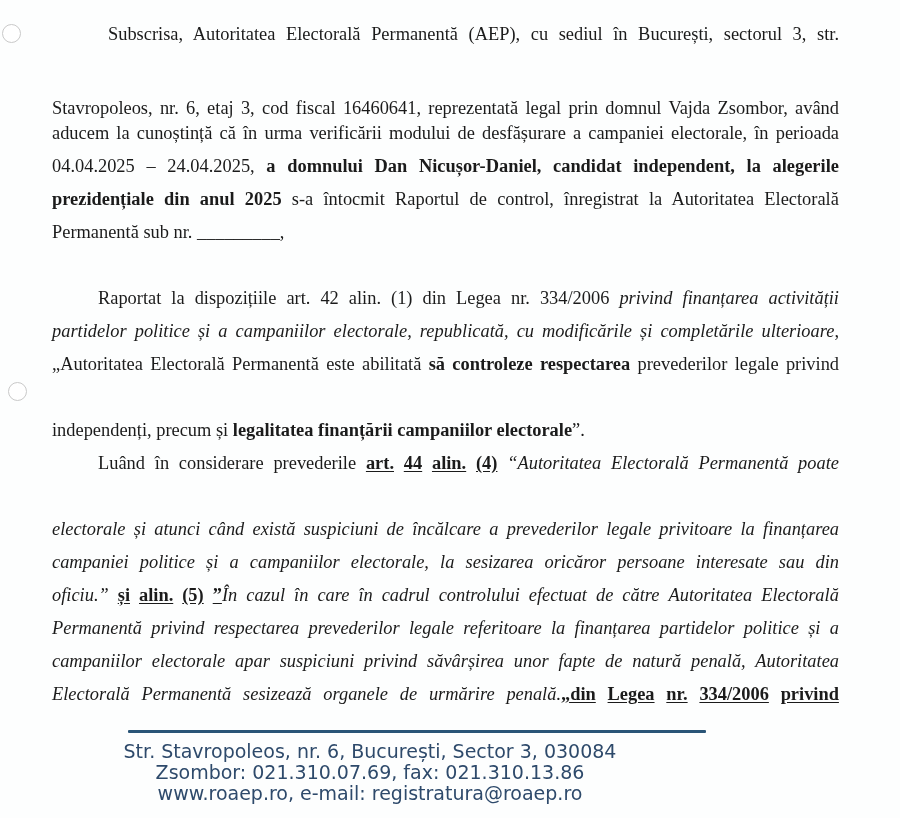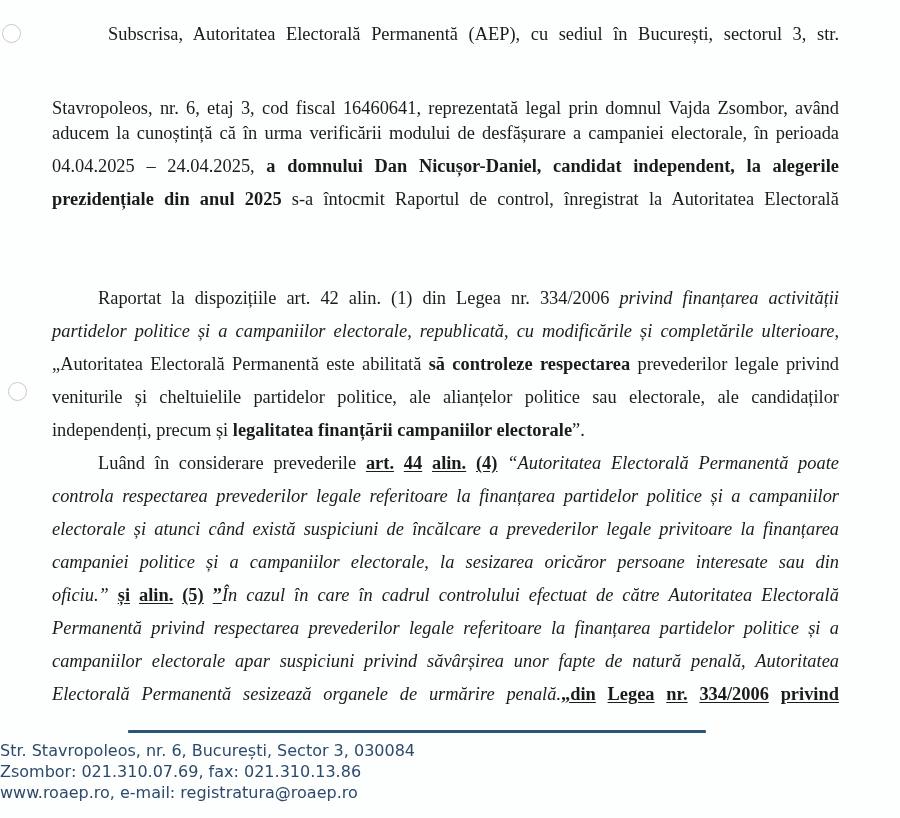--- a/index.html
+++ b/index.html
@@ -28,46 +28,45 @@
   .line.indent2 { left: 98px; width: 741px; }
   .b { font-weight: bold; }
   .i { font-style: italic; }
   .u { text-decoration: underline; text-underline-offset: 2px; }
 
   .footer-rule {
     position: absolute; left: 128px; top: 730px; width: 578px; height: 3px;
     background: #2a5577; border-radius: 1px;
   }
   .footer-line {
-    position: absolute; left: 0; width: 740px; text-align: left;
-    font-family: "DejaVu Sans", sans-serif; font-size: 16px; line-height: 20px;
+    position: absolute; left: 0; width: 740px; text-align: center;
+    font-family: "DejaVu Sans", sans-serif; font-size: 19px; line-height: 20px;
     color: #2e4a6b;
   }
 </style>
 </head>
 <body>
 
 <div class="page">
   <div class="punch p1"></div>
   <div class="punch p2"></div>
 
   <div class="line indent" style="top: 22px; white-space: normal;">Subscrisa, Autoritatea Electorală Permanentă (AEP), cu sediul în București, sectorul 3, str.</div>
   <div class="line" style="top: 55px; white-space: normal; margin-top: 41px;">Stavropoleos, nr. 6, etaj 3, cod fiscal 16460641, reprezentată legal prin domnul Vajda Zsombor, având</div>
   <div class="line" style="top: 121px; white-space: normal;">aducem la cunoștință că în urma verificării modului de desfășurare a campaniei electorale, în perioada</div>
   <div class="line" style="top: 154px; white-space: normal;"><span style="white-space: nowrap;">04.04.2025</span> <span style="white-space: nowrap;">–</span> <span style="white-space: nowrap;">24.04.2025,</span> <span class="b" style="white-space: nowrap;">a</span> <span class="b" style="white-space: nowrap;">domnului</span> <span class="b" style="white-space: nowrap;">Dan</span> <span class="b" style="white-space: nowrap;">Nicușor-Daniel,</span> <span class="b" style="white-space: nowrap;">candidat</span> <span class="b" style="white-space: nowrap;">independent,</span> <span class="b" style="white-space: nowrap;">la</span> <span class="b" style="white-space: nowrap;">alegerile</span></div>
   <div class="line" style="top: 187px; white-space: normal;"><span class="b" style="white-space: nowrap;">prezidențiale</span> <span class="b" style="white-space: nowrap;">din</span> <span class="b" style="white-space: nowrap;">anul</span> <span class="b" style="white-space: nowrap;">2025</span> <span style="white-space: nowrap;">s-a</span> <span style="white-space: nowrap;">întocmit</span> <span style="white-space: nowrap;">Raportul</span> <span style="white-space: nowrap;">de</span> <span style="white-space: nowrap;">control,</span> <span style="white-space: nowrap;">înregistrat</span> <span style="white-space: nowrap;">la</span> <span style="white-space: nowrap;">Autoritatea</span> <span style="white-space: nowrap;">Electorală</span></div>
+  <div class="line last" style="top:220px"><span style="white-space: pre;">Permanentă sub nr. </span><span style="white-space: pre;">_________</span><span style="white-space: pre;">,</span></div>
 
   <div class="line indent2" style="top: 286px; white-space: normal;"><span style="white-space: nowrap;">Raportat</span> <span style="white-space: nowrap;">la</span> <span style="white-space: nowrap;">dispozițiile</span> <span style="white-space: nowrap;">art.</span> <span style="white-space: nowrap;">42</span> <span style="white-space: nowrap;">alin.</span> <span style="white-space: nowrap;">(1)</span> <span style="white-space: nowrap;">din</span> <span style="white-space: nowrap;">Legea</span> <span style="white-space: nowrap;">nr.</span> <span style="white-space: nowrap;">334/2006</span> <span class="i" style="white-space: nowrap;">privind</span> <span class="i" style="white-space: nowrap;">finanțarea</span> <span class="i" style="white-space: nowrap;">activității</span></div>
   <div class="line" style="top: 319px; white-space: normal;"><span class="i" style="white-space: nowrap;">partidelor</span> <span class="i" style="white-space: nowrap;">politice</span> <span class="i" style="white-space: nowrap;">și</span> <span class="i" style="white-space: nowrap;">a</span> <span class="i" style="white-space: nowrap;">campaniilor</span> <span class="i" style="white-space: nowrap;">electorale,</span> <span class="i" style="white-space: nowrap;">republicată,</span> <span class="i" style="white-space: nowrap;">cu</span> <span class="i" style="white-space: nowrap;">modificările</span> <span class="i" style="white-space: nowrap;">și</span> <span class="i" style="white-space: nowrap;">completările</span> <span class="i" style="white-space: nowrap;">ulterioare</span><span style="white-space: nowrap;">,</span></div>
   <div class="line" style="top: 352px; white-space: normal;"><span style="white-space: nowrap;">„Autoritatea</span> <span style="white-space: nowrap;">Electorală</span> <span style="white-space: nowrap;">Permanentă</span> <span style="white-space: nowrap;">este</span> <span style="white-space: nowrap;">abilitată</span> <span class="b" style="white-space: nowrap;">să</span> <span class="b" style="white-space: nowrap;">controleze</span> <span class="b" style="white-space: nowrap;">respectarea</span> <span style="white-space: nowrap;">prevederilor</span> <span style="white-space: nowrap;">legale</span> <span style="white-space: nowrap;">privind</span></div>
-  <div class="line" style="top: 385px; white-space: normal;">veniturile și cheltuielile partidelor politice, ale alianțelor politice sau electorale, ale candidaților</div>
   <div class="line last" style="top:418px"><span style="white-space: pre;">independenți, precum și </span><span class="b" style="white-space: pre;">legalitatea finanțării campaniilor electorale</span><span style="white-space: pre;">”.</span></div>
 
   <div class="line indent2" style="top: 451px; white-space: normal;"><span style="white-space: nowrap;">Luând</span> <span style="white-space: nowrap;">în</span> <span style="white-space: nowrap;">considerare</span> <span style="white-space: nowrap;">prevederile</span> <span class="b u" style="white-space: nowrap;">art.</span> <span class="b u" style="white-space: nowrap;">44</span> <span class="b u" style="white-space: nowrap;">alin.</span> <span class="b u" style="white-space: nowrap;">(4)</span> <span class="i" style="white-space: nowrap;">“Autoritatea</span> <span class="i" style="white-space: nowrap;">Electorală</span> <span class="i" style="white-space: nowrap;">Permanentă</span> <span class="i" style="white-space: nowrap;">poate</span></div>
-  <div class="line i" style="top: 484px; white-space: normal;">controla respectarea prevederilor legale referitoare la finanțarea partidelor politice și a campaniilor</div>
   <div class="line i" style="top: 517px; white-space: normal;">electorale și atunci când există suspiciuni de încălcare a prevederilor legale privitoare la finanțarea</div>
   <div class="line i" style="top: 550px; white-space: normal;">campaniei politice și a campaniilor electorale, la sesizarea oricăror persoane interesate sau din</div>
   <div class="line" style="top: 583px; white-space: normal;"><span class="i" style="white-space: nowrap;">oficiu.”</span> <span class="b u" style="white-space: nowrap;">și</span> <span class="b u" style="white-space: nowrap;">alin.</span> <span class="b u" style="white-space: nowrap;">(5)</span> <span class="b u" style="white-space: nowrap;">”</span><span class="i" style="white-space: nowrap;">În</span> <span class="i" style="white-space: nowrap;">cazul</span> <span class="i" style="white-space: nowrap;">în</span> <span class="i" style="white-space: nowrap;">care</span> <span class="i" style="white-space: nowrap;">în</span> <span class="i" style="white-space: nowrap;">cadrul</span> <span class="i" style="white-space: nowrap;">controlului</span> <span class="i" style="white-space: nowrap;">efectuat</span> <span class="i" style="white-space: nowrap;">de</span> <span class="i" style="white-space: nowrap;">către</span> <span class="i" style="white-space: nowrap;">Autoritatea</span> <span class="i" style="white-space: nowrap;">Electorală</span></div>
   <div class="line i" style="top: 616px; white-space: normal;">Permanentă privind respectarea prevederilor legale referitoare la finanțarea partidelor politice și a</div>
   <div class="line i" style="top: 649px; white-space: normal;">campaniilor electorale apar suspiciuni privind săvârșirea unor fapte de natură penală, Autoritatea</div>
   <div class="line" style="top: 682px; white-space: normal;"><span class="i" style="white-space: nowrap;">Electorală</span> <span class="i" style="white-space: nowrap;">Permanentă</span> <span class="i" style="white-space: nowrap;">sesizează</span> <span class="i" style="white-space: nowrap;">organele</span> <span class="i" style="white-space: nowrap;">de</span> <span class="i" style="white-space: nowrap;">urmărire</span> <span class="i" style="white-space: nowrap;">penală.</span><span class="b u" style="white-space: nowrap;">„din</span> <span class="b u" style="white-space: nowrap;">Legea</span> <span class="b u" style="white-space: nowrap;">nr.</span> <span class="b u" style="white-space: nowrap;">334/2006</span> <span class="b u" style="white-space: nowrap;">privind</span></div>
 
   <div class="footer-rule" style="background: rgb(42, 85, 119);"></div>
   <div class="footer-line" style="top: 741px; color: rgb(46, 74, 107);">Str. Stavropoleos, nr. 6, București, Sector 3, 030084</div>
   <div class="footer-line" style="top: 762px; color: rgb(46, 74, 107);">Zsombor: 021.310.07.69, fax: 021.310.13.86</div>

